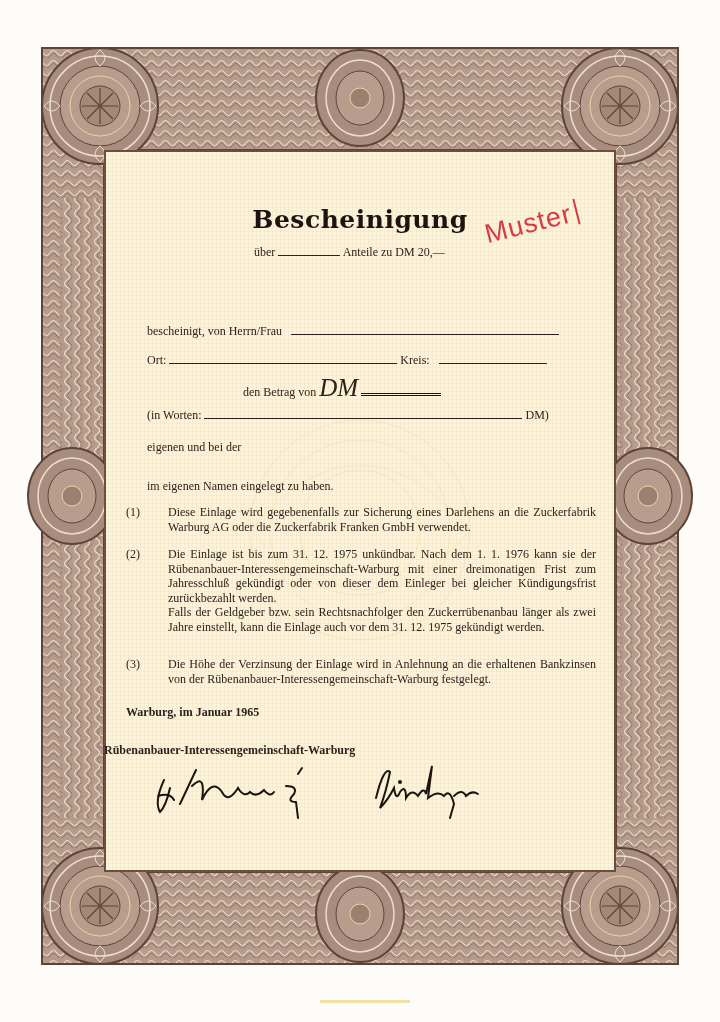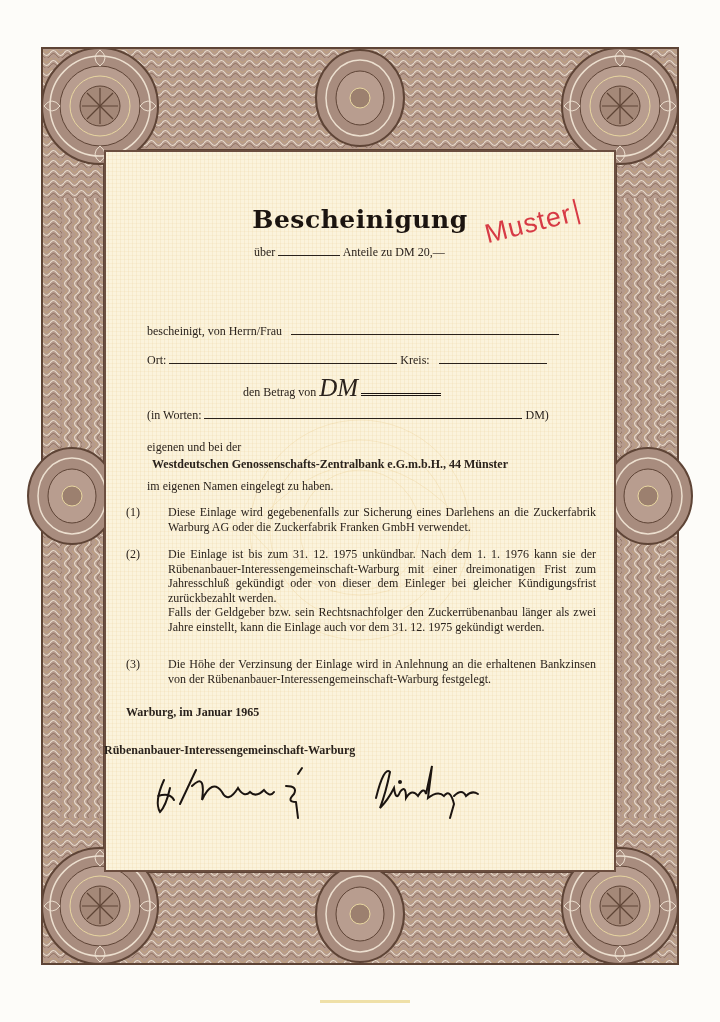--- a/index.html
+++ b/index.html
@@ -141,21 +141,20 @@
     <span class="dbl"></span>
   </div>
 
   <div class="row" style="top:258px">
     <span>(in Worten:</span>
     <span class="blank" style="width:318px"></span>
     <span>DM)</span>
   </div>
 
   <div class="row" style="top:290px">eigenen und bei der</div>
-  <div class="bank">Westdeutschen Genossenschafts-Zentralbank e.G.m.b.H., 44 Münster</div>
   <div class="row" style="top:329px">im eigenen Namen eingelegt zu haben.</div>
 
   <div class="para" style="top:355px">
     <span class="num">(1)</span>
     <div class="txt">Diese Einlage wird gegebenenfalls zur Sicherung eines Darlehens an die Zuckerfabrik Warburg AG oder die Zuckerfabrik Franken GmbH verwendet.</div>
   </div>
 
   <div class="para" style="top:397px">
     <span class="num">(2)</span>
     <div class="txt">Die Einlage ist bis zum 31. 12. 1975 unkündbar. Nach dem 1. 1. 1976 kann sie der Rübenanbauer-Interessengemeinschaft-Warburg mit einer dreimonatigen Frist zum Jahresschluß gekündigt oder von dieser dem Einleger bei gleicher Kündigungsfrist zurückbezahlt werden.</div>

